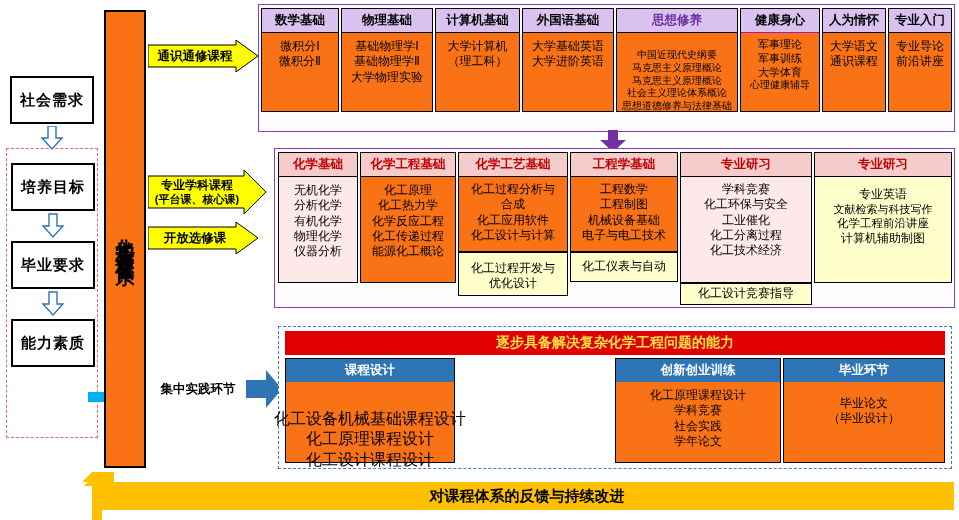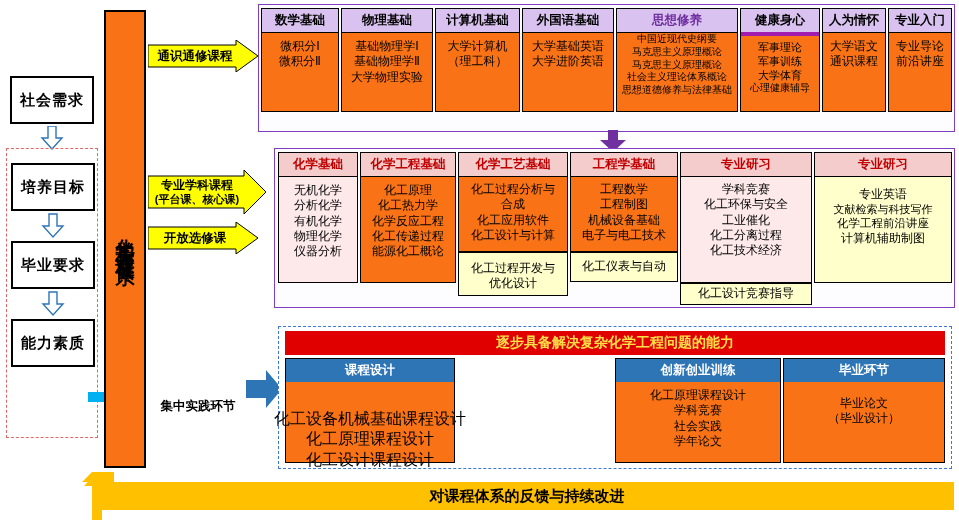--- a/index.html
+++ b/index.html
@@ -83,21 +83,21 @@
     <span style="font-size:11px;">(平台课、核心课)</span>
   </div>
 
   <svg class="abs" style="left:148px;top:222px;width:110px;height:32px;" viewBox="0 0 110 32">
     <polygon points="0,5 88,5 88,0 110,16 88,32 88,27 0,27" fill="#ffff00" stroke="#000" stroke-width="1"></polygon>
   </svg>
   <div class="abs" style="left:152px;top:227px;width:86px;height:22px;display:flex;align-items:center;justify-content:center;font-weight:bold;font-size:12.5px;">
     <span>开放选修课</span>
   </div>
 
-  <div class="abs" style="left:150px;top:377px;width:96px;height:24px;display:flex;align-items:center;justify-content:center;font-weight:bold;font-size:12.5px;margin-top:17px;">
+  <div class="abs" style="left:150px;top:377px;width:96px;height:24px;display:flex;align-items:center;justify-content:center;font-weight:bold;font-size:12.5px;">
     <span>集中实践环节</span>
   </div>
   <svg class="abs" style="left:246px;top:370px;width:36px;height:38px;" viewBox="0 0 36 38">
     <polygon points="0,10 20,10 20,0 36,19 20,38 20,28 0,28" fill="#2e75b6"></polygon>
   </svg>
 
   <div class="abs grouppanel" style="left:258px;top:4px;width:697px;height:128px;"></div>
 
   <div class="abs box" style="left:261px;top:8px;width:78px;height:104px;">
     <div class="hdr purple-hdr" style="font-size:12.5px;padding:3px 0;border-bottom:1px solid #000;">数学基础</div>
@@ -127,31 +127,31 @@
   <div class="abs box" style="left:522px;top:8px;width:92px;height:104px;">
     <div class="hdr purple-hdr" style="font-size:12.5px;padding:3px 0;border-bottom:1px solid #000;">外国语基础</div>
     <div class="lines" style="font-size:12px;padding-top:6px;">
       <div>大学基础英语</div>
       <div>大学进阶英语</div>
     </div>
   </div>
 
   <div class="abs box" style="left:616px;top:8px;width:122px;height:104px;">
     <div class="hdr purple-hdr" style="font-size:12.5px;padding:3px 0;border-bottom:1px solid #000;color:#7030a0;">思想修养</div>
-    <div class="lines" style="font-size:10px;padding-top:0;">
+    <div class="lines" style="font-size:10px;padding-top:16px;">
       <div>中国近现代史纲要</div>
       <div>马克思主义原理概论</div>
       <div>马克思主义原理概论</div>
       <div>社会主义理论体系概论</div>
       <div>思想道德修养与法律基础</div>
     </div>
   </div>
 
   <div class="abs box" style="left:740px;top:8px;width:80px;height:104px;">
-    <div class="hdr purple-hdr" style="font-size:12.5px;padding:3px 0;border-bottom:4px solid #a21caf;">健康身心</div>
+    <div class="hdr purple-hdr" style="font-size:12.5px;padding:3px 0;border-bottom:1px solid #a21caf;">健康身心</div>
     <div class="lines" style="font-size:11px;padding-top:4px;">
       <div>军事理论</div>
       <div>军事训练</div>
       <div>大学体育</div>
       <div style="font-size:10px;">心理健康辅导</div>
     </div>
   </div>
 
   <div class="abs box" style="left:822px;top:8px;width:64px;height:104px;">
     <div class="hdr purple-hdr" style="font-size:12.5px;padding:3px 0;border-bottom:1px solid #000;">人为情怀</div>

